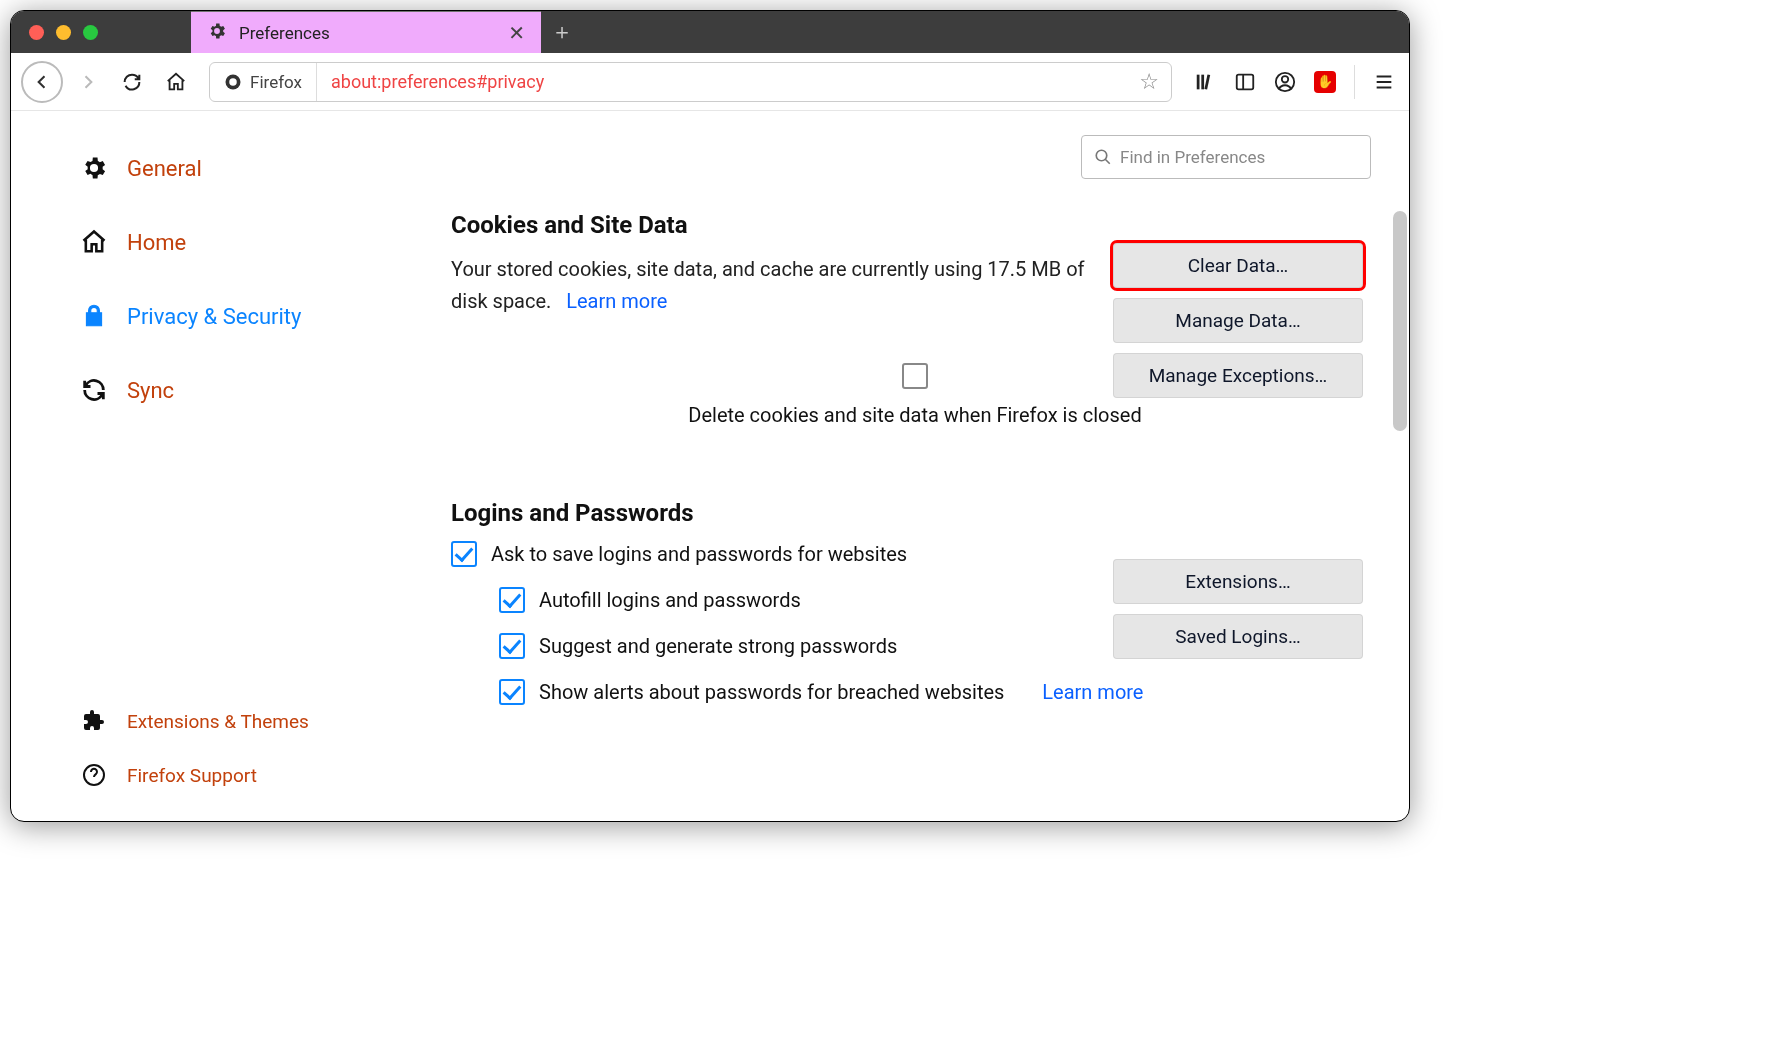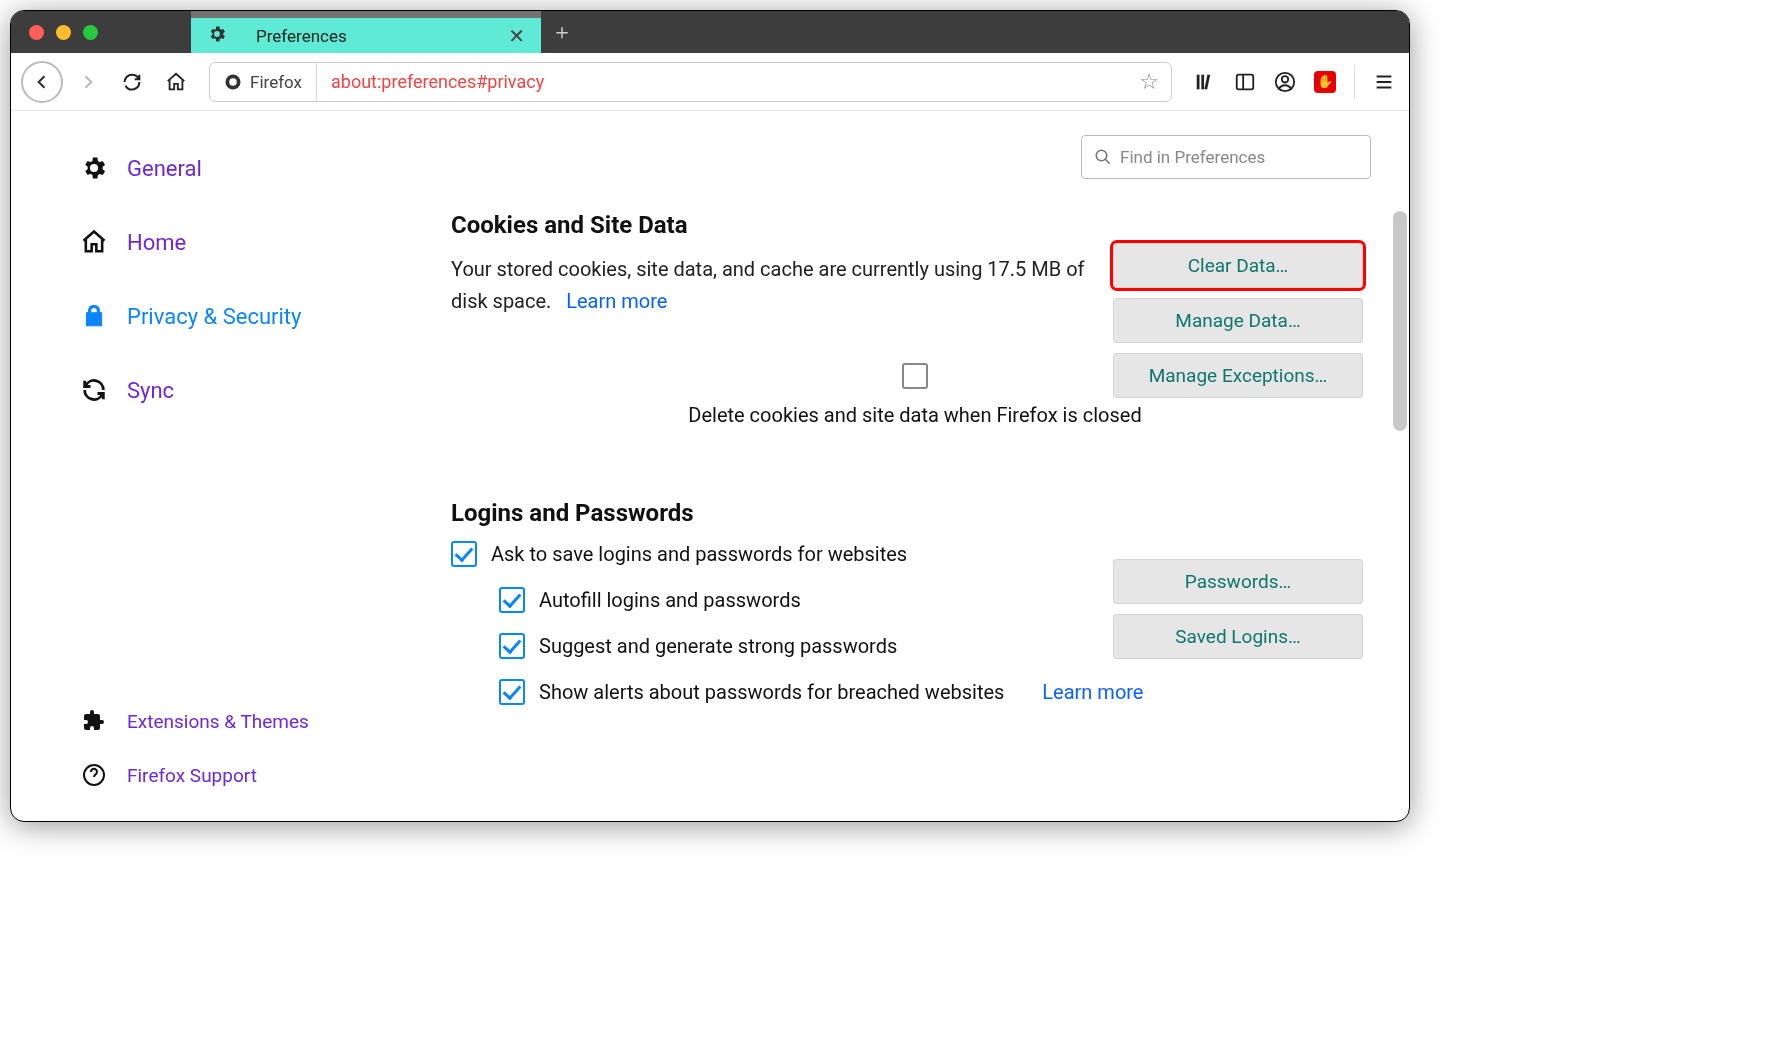--- a/index.html
+++ b/index.html
@@ -34,26 +34,26 @@
     align-items: center;
     padding-left: 18px;
     gap: 12px;
   }
   .tl { width: 15px; height: 15px; border-radius: 50%; }
   .tl.red { background:#ff5f57; }
   .tl.yellow { background:#ffbd2e; }
   .tl.green { background:#28c940; }
   .tab {
     width: 350px;
-    background: #5eead4;
-    border-top: 7px solid #737373;
+    background: #f0abfc;
+    border-top: 1px solid #737373;
     display: flex;
     align-items: center;
     padding: 0 16px;
-    gap: 29px;
+    gap: 12px;
     font-size: 17px;
     color: #222;
     position: relative;
   }
   .tab .close {
     margin-left: auto;
     font-size: 20px;
     color: #444;
     cursor: pointer;
   }
@@ -115,21 +115,21 @@
     position:relative;
   }
   .sidebar {
     width: 400px;
     padding: 28px 0 0 60px;
     display:flex;flex-direction:column;
   }
   .nav-item {
     display:flex;align-items:center;gap:18px;
     height:58px;
-    font-size:22px;color:#6d28d9;cursor:pointer;
+    font-size:22px;color:#c2410c;cursor:pointer;
     padding: 0 8px;
     margin-bottom: 16px;
   }
   .nav-item .icn { width:30px;display:flex;align-items:center;justify-content:center; }
   .nav-item.active { color:#0a84ff; }
   .nav-item.active svg { fill:#0a84ff; stroke:#0a84ff; }
   .sidebar-bottom {
     margin-top:auto;
     padding-bottom:16px;
   }
@@ -159,21 +159,21 @@
   .learn { color:#0a60ff;cursor:pointer; }
   .btn-col {
     position:absolute; right:46px;
     display:flex;flex-direction:column;gap:10px;
   }
   .btn-col.cookies { top: 132px; }
   .btn-col.logins { top: 448px; }
   .fbtn {
     min-width: 250px; padding: 10px 18px;
     background:#e6e6e6;border:1px solid rgba(0,0,0,0.08);border-radius:4px;
-    font-size:19px;color:#0f766e;text-align:center;cursor:pointer;
+    font-size:19px;color:#0f172a;text-align:center;cursor:pointer;
   }
   .fbtn.highlight { outline:3px solid #ff0000; }
   .check-row {
     display:flex;align-items:center;gap:14px;
     font-size:20px;color:#111;margin-top:30px;
   }
   .check-row.sub { margin-left:48px;margin-top:20px; }
   .checkbox {
     width:26px;height:26px;border:2px solid #888;border-radius:3px;
     display:flex;align-items:center;justify-content:center;background:#fff;
@@ -356,21 +356,21 @@
         </div>
         <div class="check-row" style="margin-top:46px;flex-direction:column;">
           <div class="checkbox"></div>
           <span>Delete cookies and site data when Firefox is closed</span>
         </div>
       </div>
 
       <div class="section">
         <div class="section-title">Logins and Passwords</div>
         <div class="btn-col logins">
-          <div class="fbtn">Passwords…</div>
+          <div class="fbtn">Extensions…</div>
           <div class="fbtn">Saved Logins…</div>
         </div>
         <div class="check-row" style="margin-top:10px;">
           <div class="checkbox checked"></div>
           <span>Ask to save logins and passwords for websites</span>
         </div>
         <div class="check-row sub">
           <div class="checkbox checked"></div>
           <span>Autofill logins and passwords</span>
         </div>

